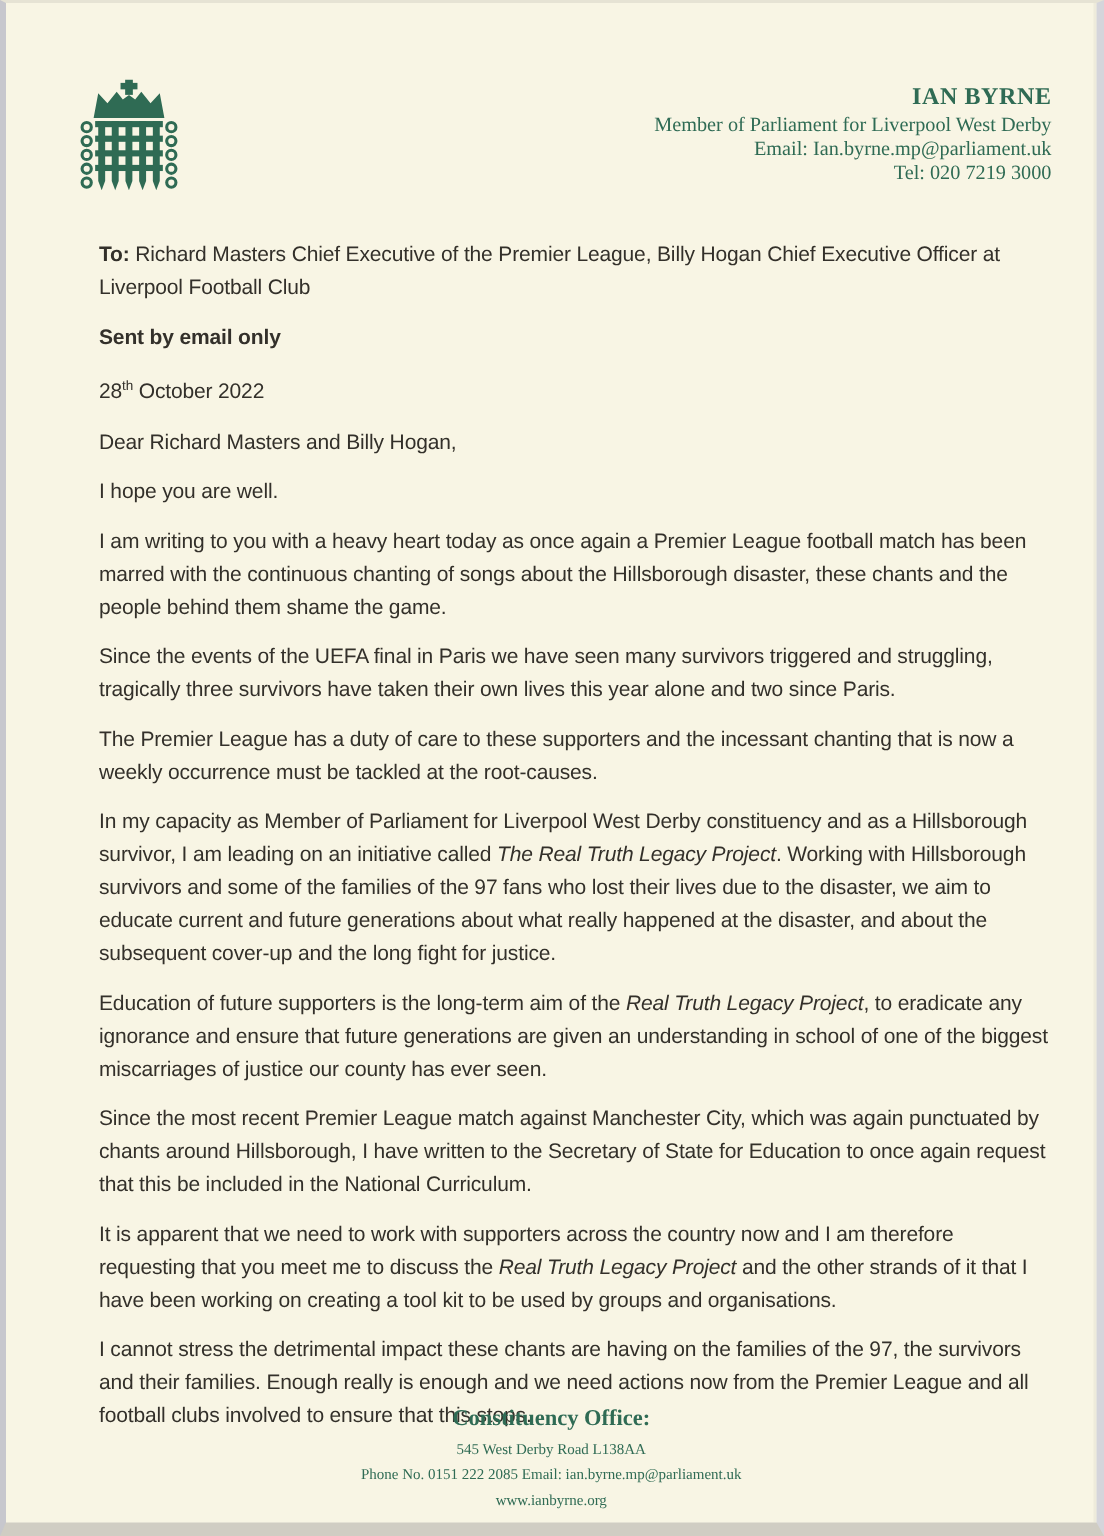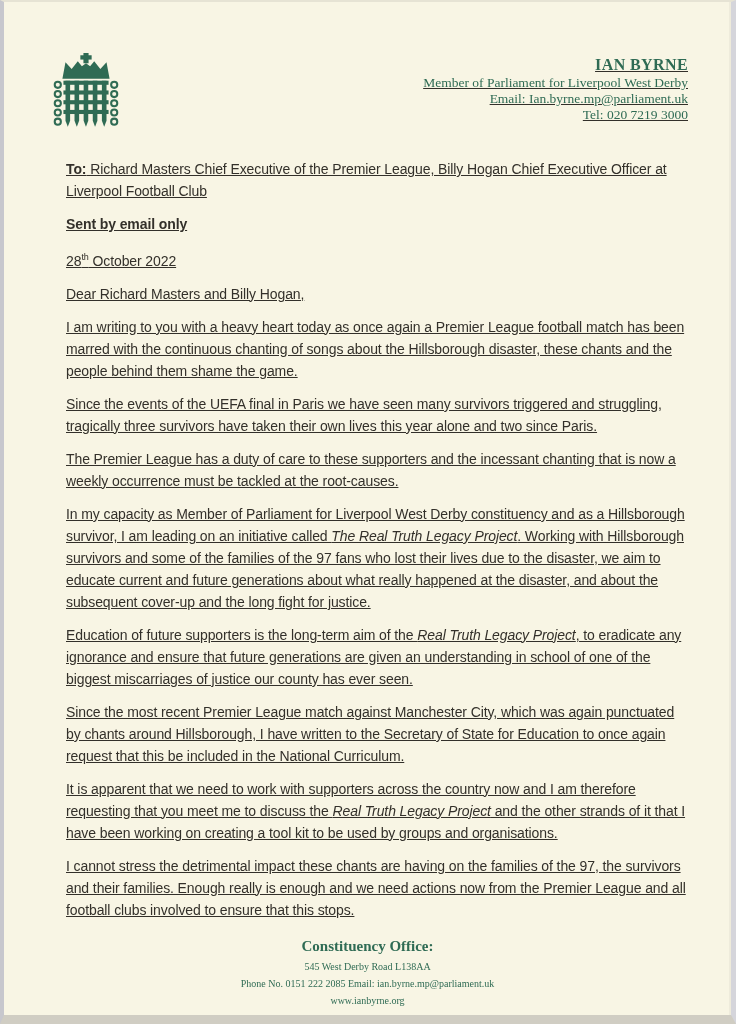--- a/index.html
+++ b/index.html
@@ -10,21 +10,21 @@
     background: var(--paper, #f8f5e4);
     border-left:4px solid #c7c7cd;
     border-right:5px solid #d5d5db;
     border-top:2px solid #e6e3d4;
     border-bottom:9px solid #d0cdc3;
     box-shadow: inset -2px 0 0 rgba(0,0,0,0.04);
     overflow:hidden;
     font-family:"Liberation Sans", sans-serif;
     color: var(--ink, #33302a);
   }
-  .content { padding:0 43px 0 62px;text-decoration:underline; }
+  .content { padding:0 30px 0 62px; }
 
   
   .letterhead { display:flex; justify-content:space-between; align-items:flex-start; margin-top:51px; }
   .logo { width:72px; height:80px; margin-left:-16px; flex:0 0 auto; }
   .head-right {
     text-align:right;
     font-family:"Liberation Serif", serif;
     color: var(--accent, #2f6b54);
     font-size:13.5px; line-height:16px;
     margin-top:4px;
@@ -96,20 +96,21 @@
         <div>Tel: 020 7219 3000</div>
       </div>
     </header>
 
     <section class="letter-text">
       <p><span class="bold">To:</span><span> Richard Masters Chief Executive of the Premier League, Billy Hogan Chief Executive Officer at Liverpool Football Club</span></p>
       <p class="bold">Sent by email only</p>
       <p class="date-line"><span>28</span><sup>th</sup><span> October 2022</span></p>
       <p>Dear Richard Masters and Billy Hogan,</p>
       <div>
+          <p><span>I hope you are well.</span></p>
           <p><span>I am writing to you with a heavy heart today as once again a Premier League football match has been marred with the continuous chanting of songs about the Hillsborough disaster, these chants and the people behind them shame the game.</span></p>
           <p><span>Since the events of the UEFA final in Paris we have seen many survivors triggered and struggling, tragically three survivors have taken their own lives this year alone and two since Paris.</span></p>
           <p><span>The Premier League has a duty of care to these supporters and the incessant chanting that is now a weekly occurrence must be tackled at the root-causes.</span></p>
           <p><span>In my capacity as Member of Parliament for Liverpool West Derby constituency and as a Hillsborough survivor, I am leading on an initiative called </span><em>The Real Truth Legacy Project</em><span>. Working with Hillsborough survivors and some of the families of the 97 fans who lost their lives due to the disaster, we aim to educate current and future generations about what really happened at the disaster, and about the subsequent cover-up and the long fight for justice.</span></p>
           <p><span>Education of future supporters is the long-term aim of the </span><em>Real Truth Legacy Project</em><span>, to eradicate any ignorance and ensure that future generations are given an understanding in school of one of the biggest miscarriages of justice our county has ever seen.</span></p>
           <p><span>Since the most recent Premier League match against Manchester City, which was again punctuated by chants around Hillsborough, I have written to the Secretary of State for Education to once again request that this be included in the National Curriculum.</span></p>
           <p><span>It is apparent that we need to work with supporters across the country now and I am therefore requesting that you meet me to discuss the </span><em>Real Truth Legacy Project</em><span> and the other strands of it that I have been working on creating a tool kit to be used by groups and organisations.</span></p>
           <p><span>I cannot stress the detrimental impact these chants are having on the families of the 97, the survivors and their families. Enough really is enough and we need actions now from the Premier League and all football clubs involved to ensure that this stops.</span></p>
         </div>
     </section>

